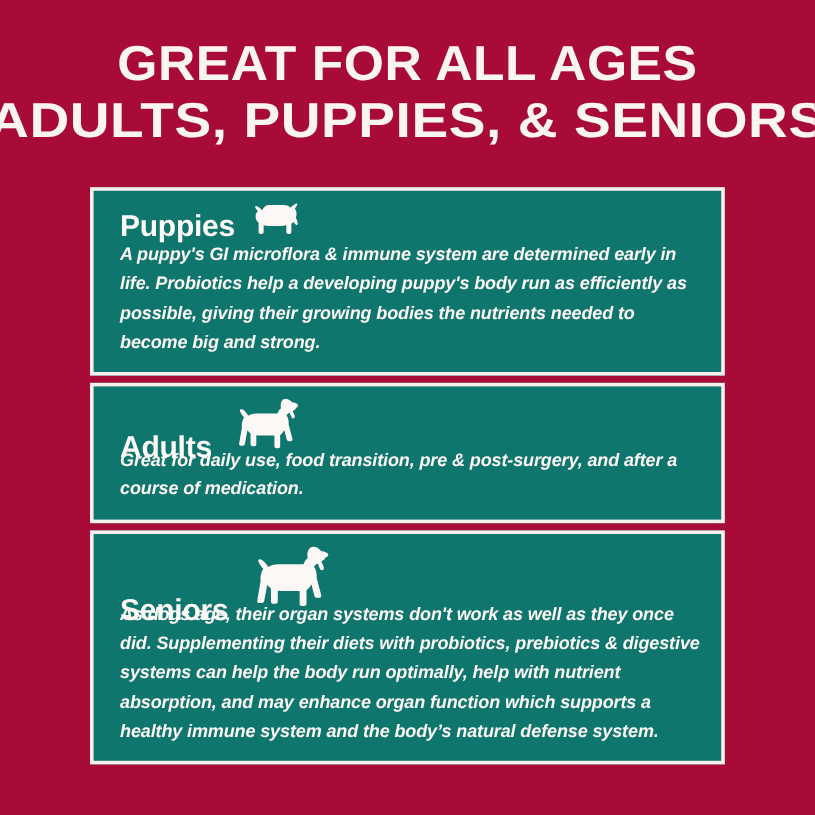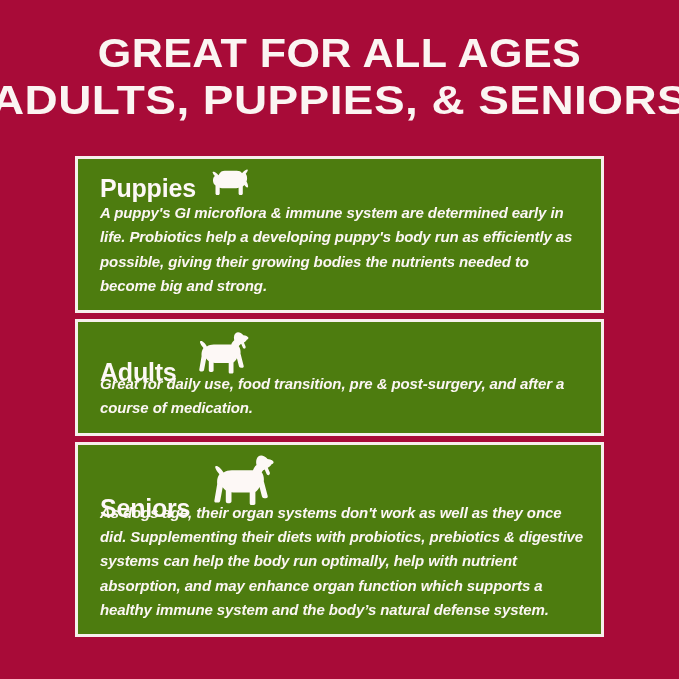--- a/index.html
+++ b/index.html
@@ -53,21 +53,21 @@
   .panels {
     position: absolute;
     left: 75px;
     top: 156px;
     width: 529px;
   }
   .panel {
     position: relative;
     box-sizing: border-box;
     border: 3px solid #F7EFEC;
-    background: #4d7c0f;
+    background: #0f766e;
     padding: 10px 16px 12px 22px;
   }
   .panel + .panel {
     margin-top: 6px;
   }
   .panel-head {
     position: relative;
     height: 30px;
   }
   .panel-title {

